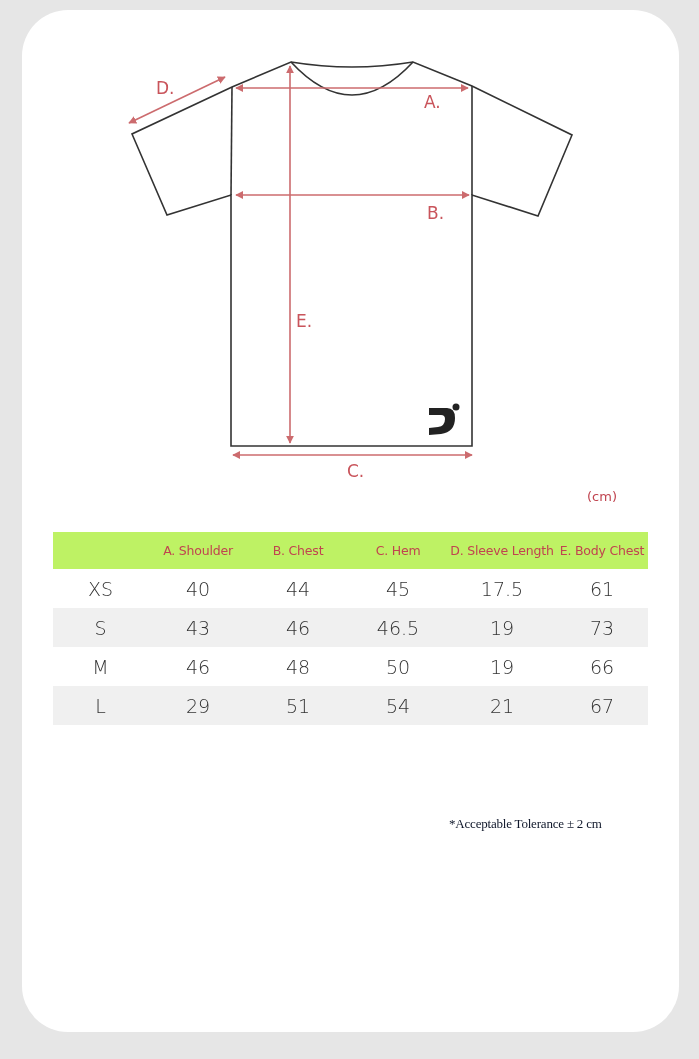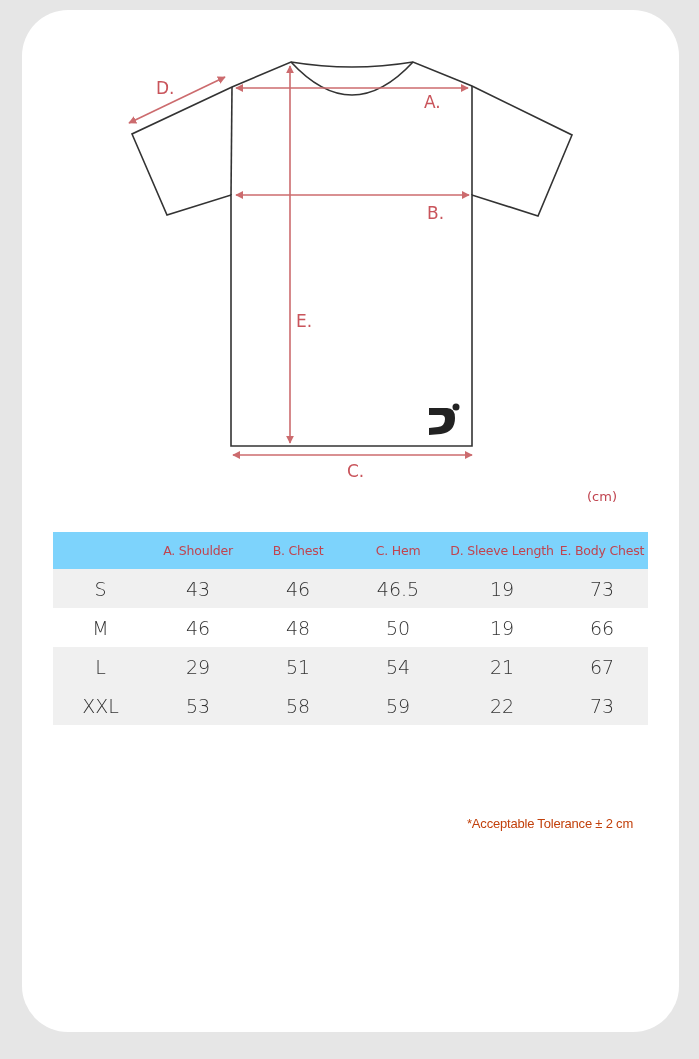--- a/index.html
+++ b/index.html
@@ -13,27 +13,27 @@
   }
   .diagram { position:absolute; left:0; top:0; width:699px; height:500px; }
   .lbl { position:absolute; font-size:17px; color:#c9545b; font-family:"DejaVu Sans", sans-serif; }
   .unit { position:absolute; left:587px; top:489px; font-size:13px; color:#c0444f; font-family:"DejaVu Sans", sans-serif; }
   table.sizes {
     position:absolute; left:53px; top:532px; width:595px; border-collapse:collapse;
     font-family:"DejaVu Sans", sans-serif;
   }
   table.sizes th {
     height:37px; font-weight:normal; font-size:12.5px; color:#c0444f; text-align:center; padding:0;
-    background:#7dd3fc; white-space:nowrap; letter-spacing:-0.2px;
+    background:#bef264; white-space:nowrap; letter-spacing:-0.2px;
   }
   table.sizes td {
     height:39px; padding:0; text-align:center; font-size:19px; color:#333333; font-weight:300;
   }
   table.sizes tr.shade td { background:#f0f0f0; }
-  .note { position:absolute; left:467px; top:816px; font-size:13px; color:#c2410c; font-family:Liberation Sans, sans-serif; letter-spacing:-0.2px; }
+  .note { position:absolute; left:449px; top:816px; font-size:13px; color:#0f172a; font-family:Liberation Serif, serif; letter-spacing:-0.2px; }
 </style>
 </head>
 <body>
 
 <div class="card"></div>
 
 <svg class="diagram" viewBox="0 0 699 500" width="699" height="500">
   <defs>
     <marker id="ah" viewBox="0 0 10 10" refX="9" refY="5" markerWidth="5" markerHeight="5" orient="auto-start-reverse">
       <path d="M0,0 L10,5 L0,10 z" fill="#cc6b6e"></path>
@@ -82,20 +82,28 @@
     <tr>
       <th></th>
       <th>A. Shoulder</th>
       <th>B. Chest</th>
       <th>C. Hem</th>
       <th>D. Sleeve Length</th>
       <th>E. Body Chest</th>
     </tr>
   </thead>
   <tbody>
+    <tr>
+      <td>XS</td>
+      <td>40</td>
+      <td>44</td>
+      <td>45</td>
+      <td>17.5</td>
+      <td>61</td>
+    </tr>
     <tr class="shade">
       <td>S</td>
       <td>43</td>
       <td>46</td>
       <td>46.5</td>
       <td>19</td>
       <td>73</td>
     </tr>
     <tr>
       <td>M</td>
@@ -106,24 +114,16 @@
       <td>66</td>
     </tr>
     <tr class="shade">
       <td>L</td>
       <td>29</td>
       <td>51</td>
       <td>54</td>
       <td>21</td>
       <td>67</td>
     </tr>
-    <tr class="shade">
-      <td>XXL</td>
-      <td>53</td>
-      <td>58</td>
-      <td>59</td>
-      <td>22</td>
-      <td>73</td>
-    </tr>
   </tbody>
 </table>
 
 <span class="note">*Acceptable Tolerance ± 2 cm</span>
 
 </body></html>

